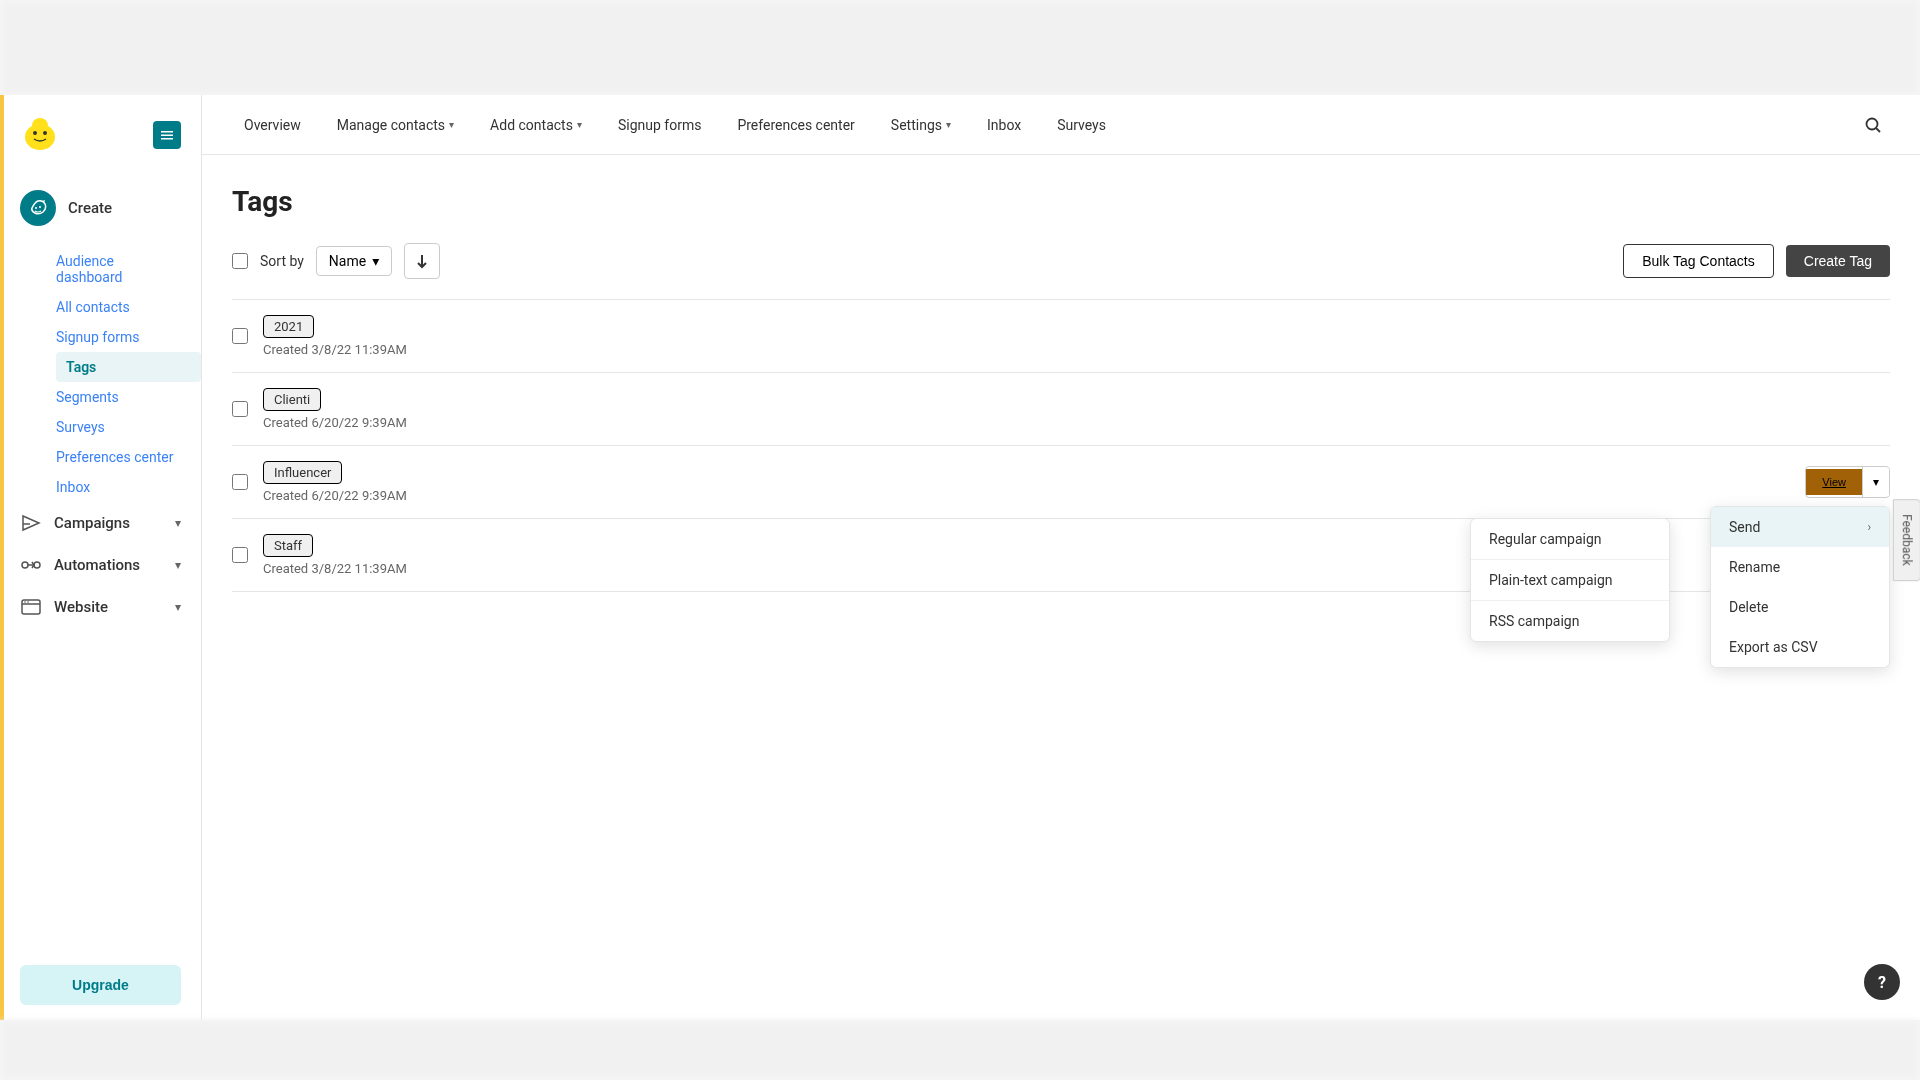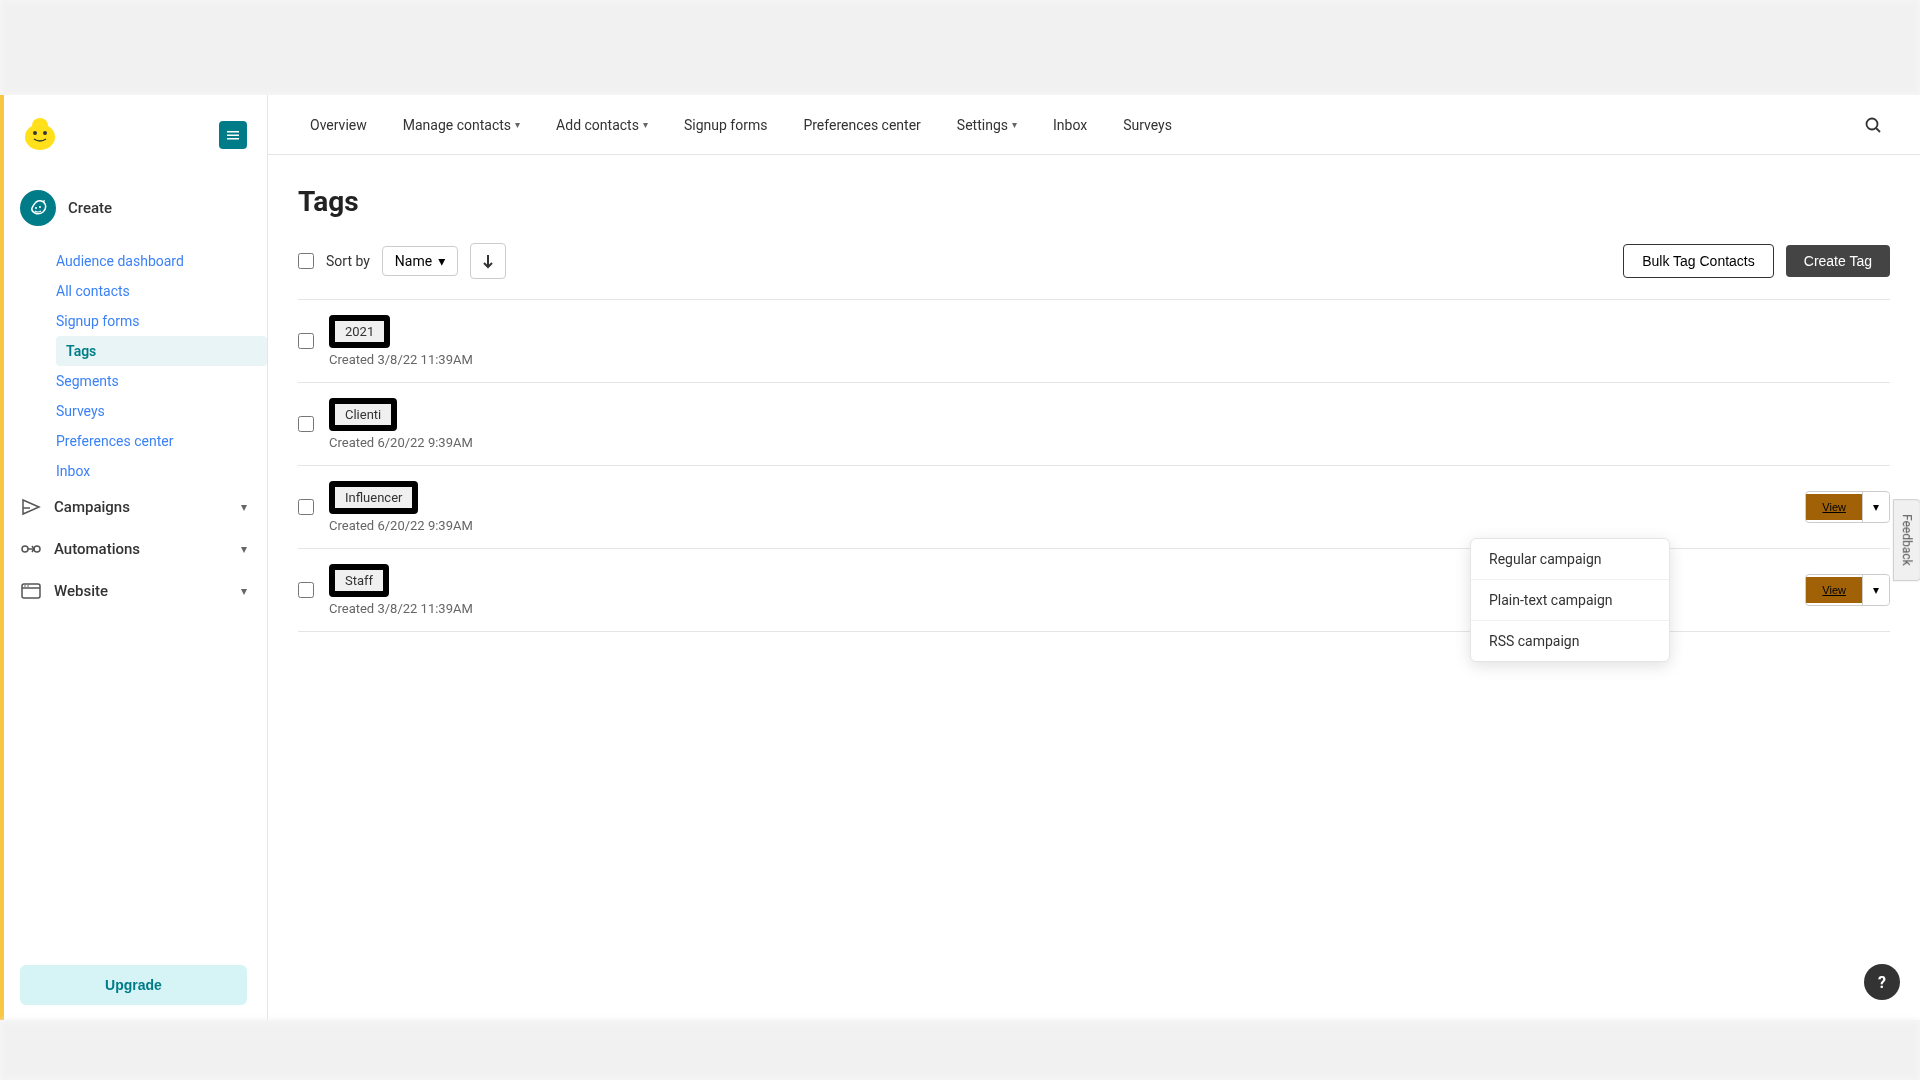--- a/index.html
+++ b/index.html
@@ -15,21 +15,21 @@
     }
 
     .app-container {
       display: flex;
       height: calc(1080px - 95px - 60px);
       position: relative;
     }
 
     
     .sidebar {
-      width: 268px;
+      width: 202px;
       background: #fff;
       border-right: 1px solid #e5e5e5;
       display: flex;
       flex-direction: column;
       position: relative;
       flex-shrink: 0;
     }
 
     .sidebar-logo {
       padding: 20px 20px 15px;
@@ -291,21 +291,21 @@
       cursor: pointer;
     }
 
     .tag-info {
       flex: 1;
     }
 
     .tag-badge {
       display: inline-block;
       background: #f0f0f0;
-      border: 6px solid #000000;
+      border: 1px solid #000000;
       border-radius: 4px;
       padding: 3px 10px;
       font-size: 13px;
       color: #333;
       margin-bottom: 4px;
     }
 
     .tag-created {
       font-size: 13px;
       color: #666;
@@ -618,20 +618,35 @@
             <div class="view-btn-divider"></div>
             <button class="view-dropdown-btn">▾</button>
           </div>
 
           <div class="campaign-type-dropdown">
             <div class="dropdown-item">Regular campaign</div>
             <div class="dropdown-item">Plain-text campaign</div>
             <div class="dropdown-item">RSS campaign</div>
           </div>
 
+          <div class="action-dropdown">
+            <div class="dropdown-item highlighted">
+              <span>Send</span>
+              <span class="send-chevron">›</span>
+            </div>
+            <div class="dropdown-item">
+              <span>Rename</span>
+            </div>
+            <div class="dropdown-item">
+              <span>Delete</span>
+            </div>
+            <div class="dropdown-item">
+              <span>Export as CSV</span>
+            </div>
+          </div>
         </div>
 
         <div class="tag-row">
           <input type="checkbox" class="tag-checkbox" style="">
           <div class="tag-info">
             <div class="tag-badge">Staff</div>
             <div class="tag-created">Created 3/8/22 11:39AM</div>
           </div>
           <div class="view-btn-group">
             <button class="view-btn">View</button>

